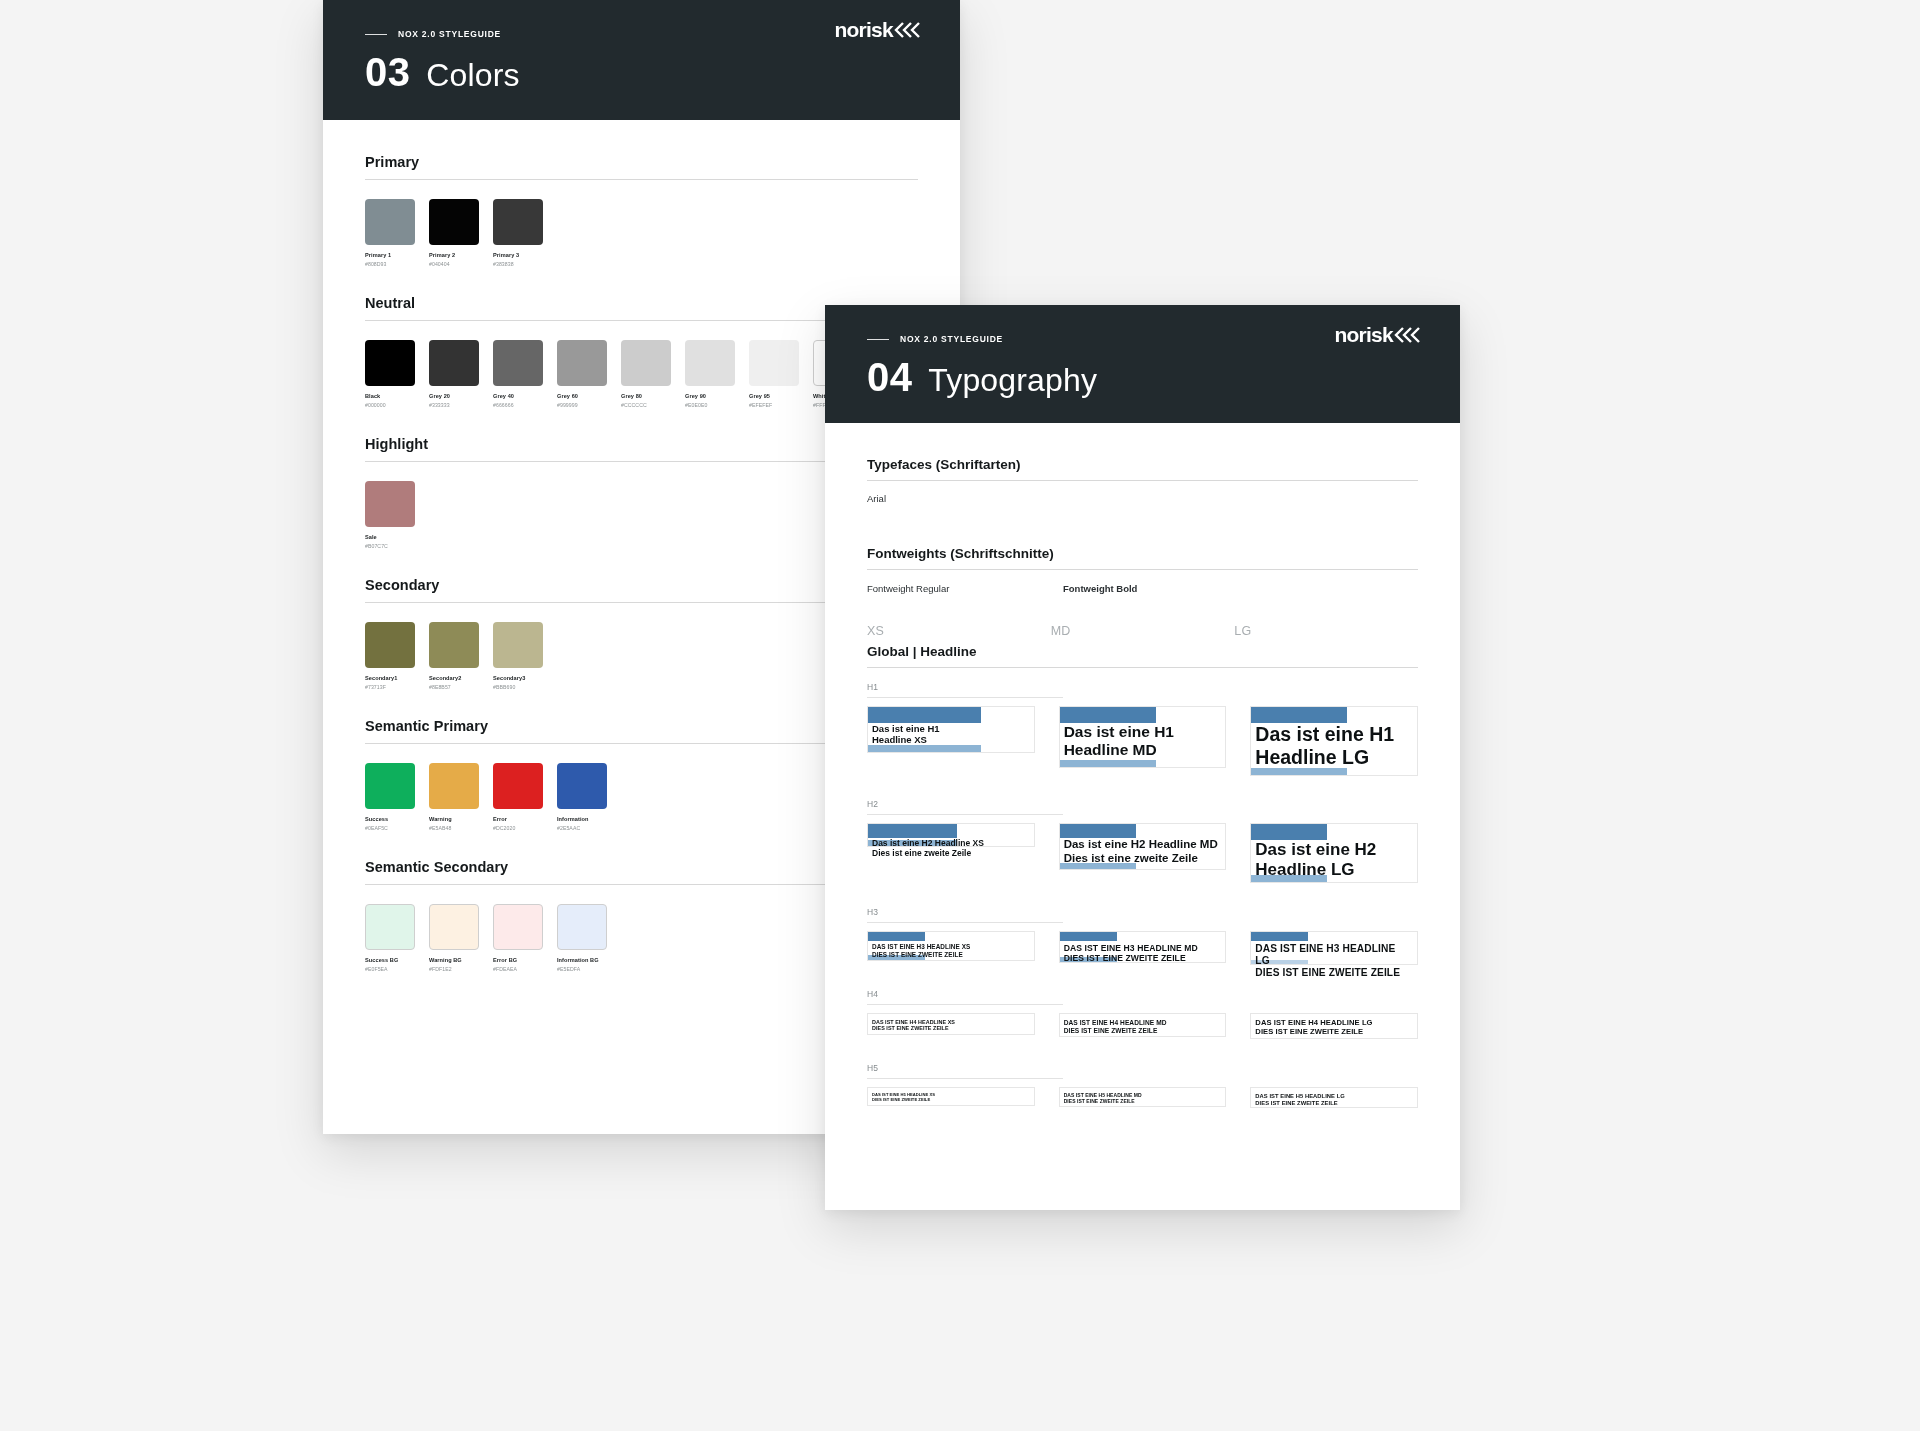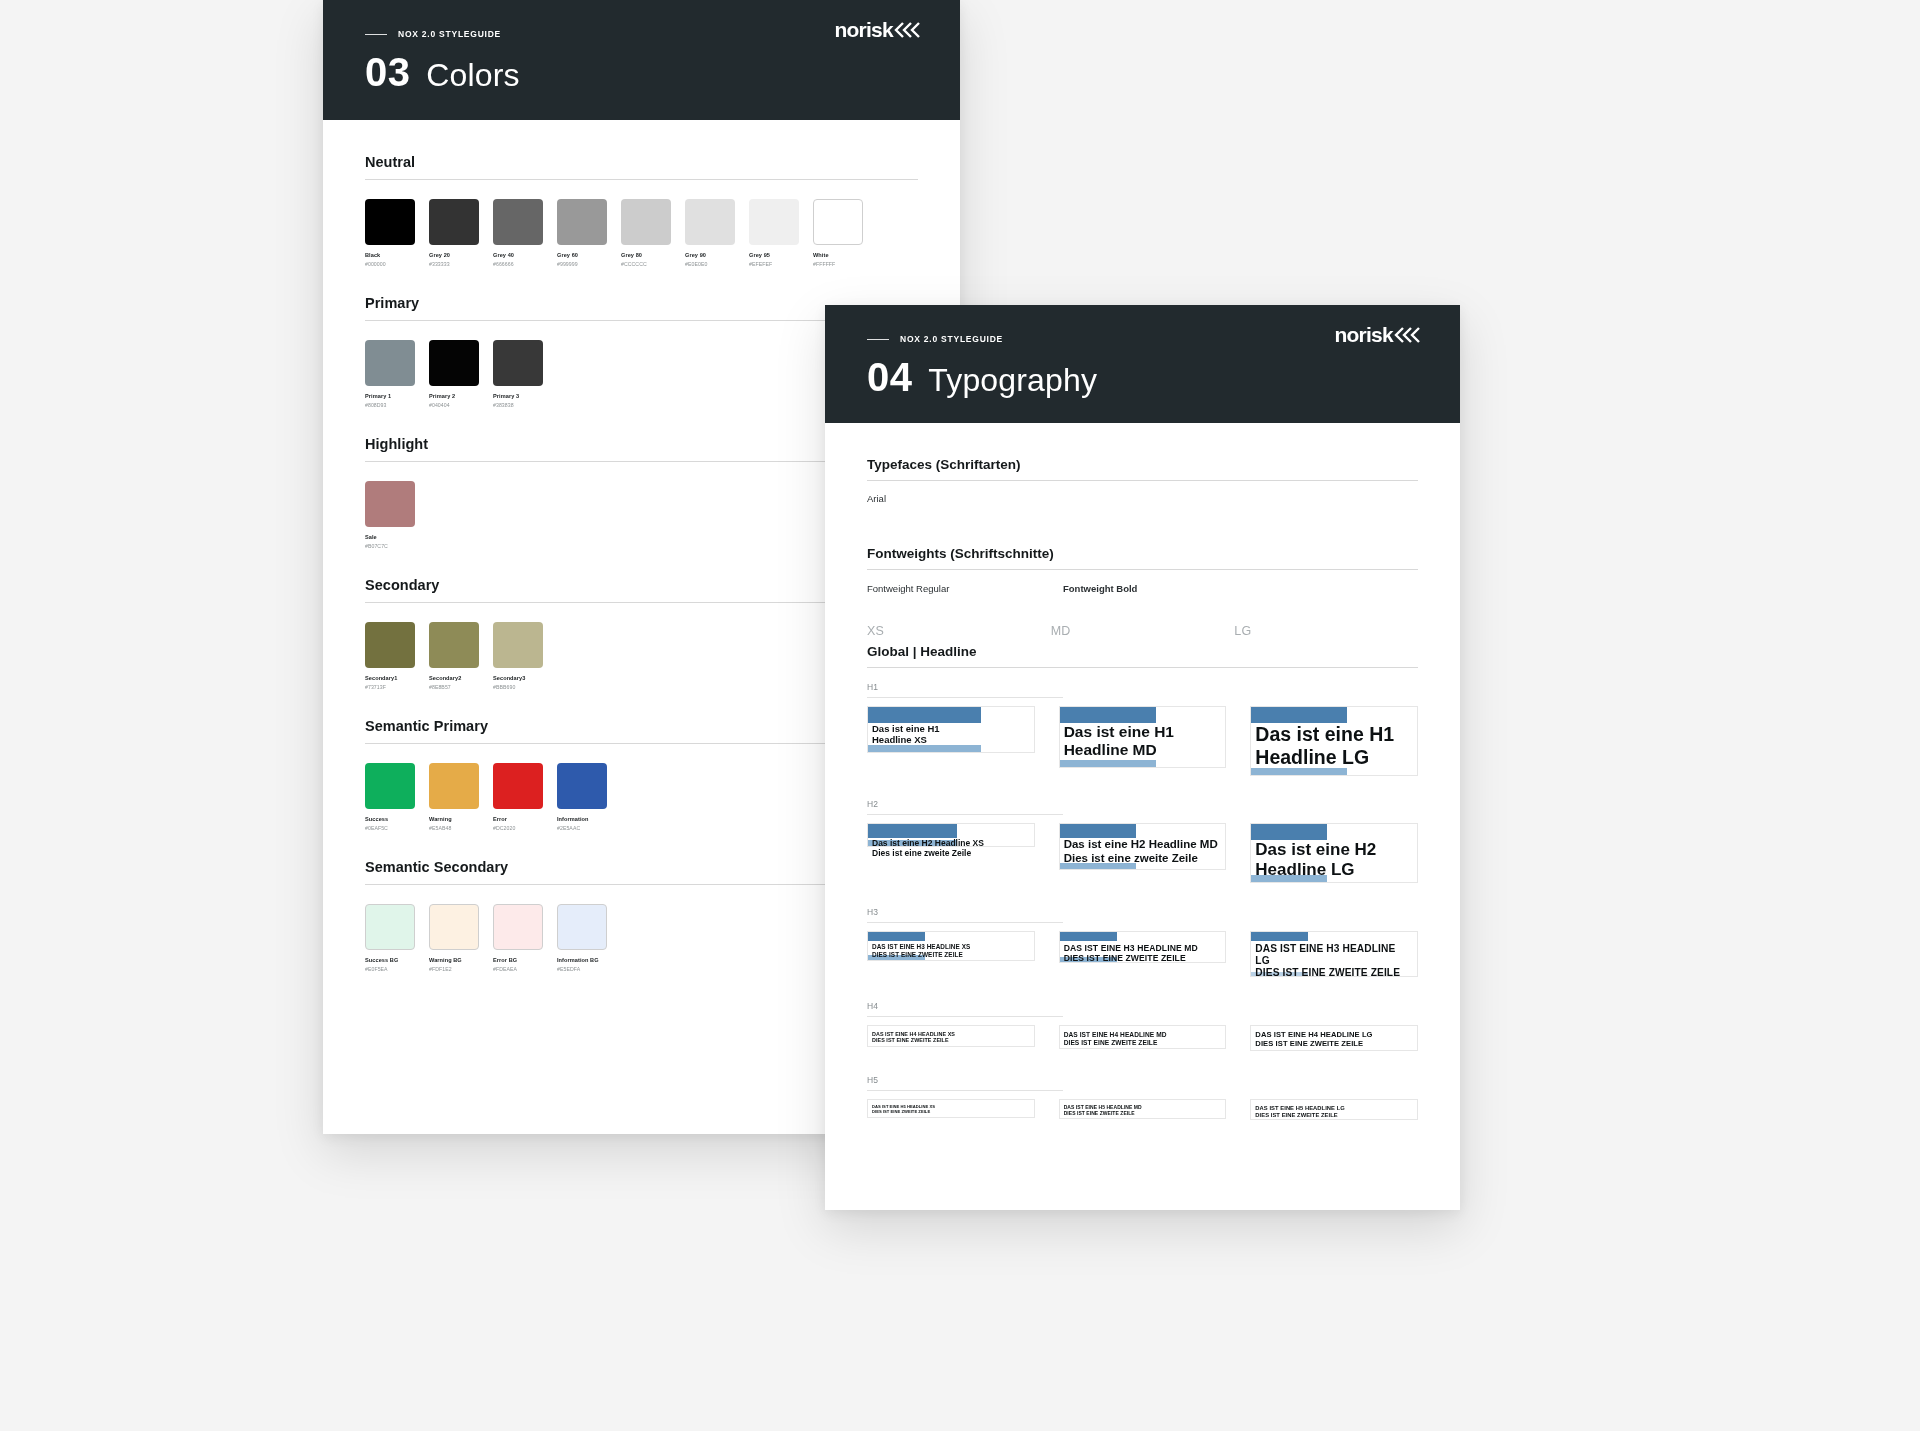--- a/index.html
+++ b/index.html
@@ -251,20 +251,42 @@
             <path d="M17 1 L10 8 L17 15" stroke="#ffffff" stroke-width="2.4" fill="none"></path>
             <path d="M25 1 L18 8 L25 15" stroke="#ffffff" stroke-width="2.4" fill="none"></path>
           </svg>
         </span>
       </div>
     </div>
 
     <div class="card-body">
 
       <div class="section">
+        <div class="section-title">Primary</div>
+        <div class="section-rule"></div>
+        <div class="swatch-row">
+          <div class="swatch">
+            <div class="swatch-chip" style="background:#808D93"></div>
+            <div class="swatch-name">Primary 1</div>
+            <div class="swatch-hex">#808D93</div>
+          </div>
+          <div class="swatch">
+            <div class="swatch-chip" style="background:#040404"></div>
+            <div class="swatch-name">Primary 2</div>
+            <div class="swatch-hex">#040404</div>
+          </div>
+          <div class="swatch">
+            <div class="swatch-chip" style="background:#383838"></div>
+            <div class="swatch-name">Primary 3</div>
+            <div class="swatch-hex">#383838</div>
+          </div>
+        </div>
+      </div>
+
+      <div class="section">
         <div class="section-title">Neutral</div>
         <div class="section-rule"></div>
         <div class="swatch-row">
           <div class="swatch">
             <div class="swatch-chip" style="background:#000000"></div>
             <div class="swatch-name">Black</div>
             <div class="swatch-hex">#000000</div>
           </div>
           <div class="swatch">
             <div class="swatch-chip" style="background:#333333"></div>
@@ -293,42 +315,20 @@
           </div>
           <div class="swatch">
             <div class="swatch-chip" style="background:#EFEFEF"></div>
             <div class="swatch-name">Grey 95</div>
             <div class="swatch-hex">#EFEFEF</div>
           </div>
           <div class="swatch">
             <div class="swatch-chip bordered" style="background:#FFFFFF"></div>
             <div class="swatch-name">White</div>
             <div class="swatch-hex">#FFFFFF</div>
-          </div>
-        </div>
-      </div>
-
-      <div class="section">
-        <div class="section-title">Primary</div>
-        <div class="section-rule"></div>
-        <div class="swatch-row">
-          <div class="swatch">
-            <div class="swatch-chip" style="background:#808D93"></div>
-            <div class="swatch-name">Primary 1</div>
-            <div class="swatch-hex">#808D93</div>
-          </div>
-          <div class="swatch">
-            <div class="swatch-chip" style="background:#040404"></div>
-            <div class="swatch-name">Primary 2</div>
-            <div class="swatch-hex">#040404</div>
-          </div>
-          <div class="swatch">
-            <div class="swatch-chip" style="background:#383838"></div>
-            <div class="swatch-name">Primary 3</div>
-            <div class="swatch-hex">#383838</div>
           </div>
         </div>
       </div>
 
       <div class="section">
         <div class="section-title">Highlight</div>
         <div class="section-rule"></div>
         <div class="swatch-row">
           <div class="swatch">
             <div class="swatch-chip" style="background:#B07C7C"></div>
@@ -526,21 +526,21 @@
             <span class="bar-bottom" style="width:57px;height:5px"></span>
             <div class="spec-text s-h3-xs">DAS IST EINE H3 HEADLINE XS
 DIES IST EINE ZWEITE ZEILE</div>
           </div>
           <div class="spec pad-xs" style="height:32px">
             <span class="bar-top" style="width:57px;height:9px"></span>
             <span class="bar-bottom" style="width:57px;height:5px"></span>
             <div class="spec-text s-h3-md">DAS IST EINE H3 HEADLINE MD
 DIES IST EINE ZWEITE ZEILE</div>
           </div>
-          <div class="spec pad-xs" style="height:46px">
+          <div class="spec pad-xs" style="height:34px">
             <span class="bar-top" style="width:57px;height:9px"></span>
             <span class="bar-bottom" style="width:57px;height:4px;background:#b9d1e6"></span>
             <div class="spec-text s-h3-lg">DAS IST EINE H3 HEADLINE LG
 DIES IST EINE ZWEITE ZEILE</div>
           </div>
         </div>
       </div>
 
       <div class="hl-block" style="margin-top:24px;">
         <div class="hl-tag">H4</div>

